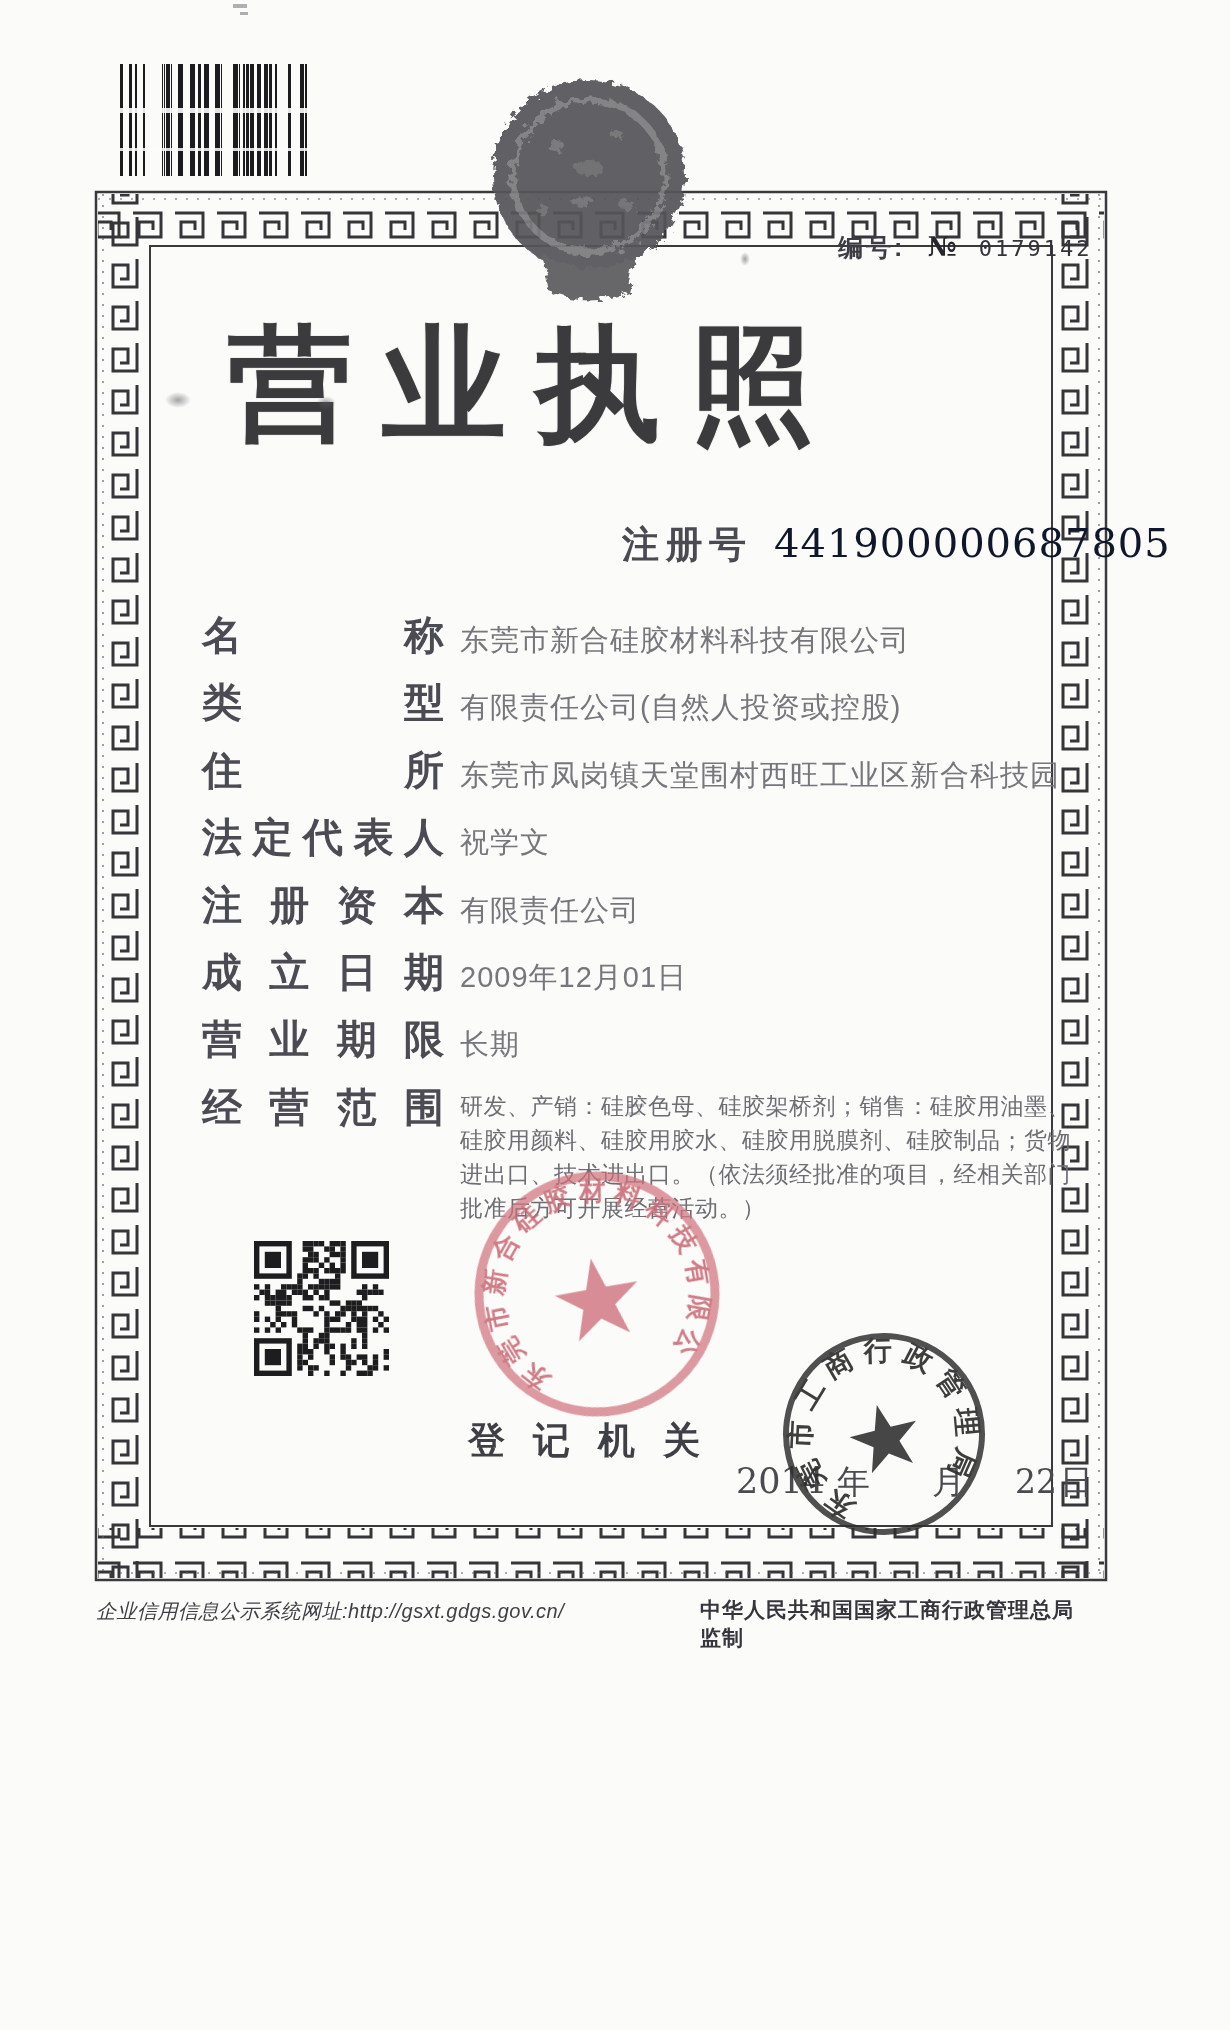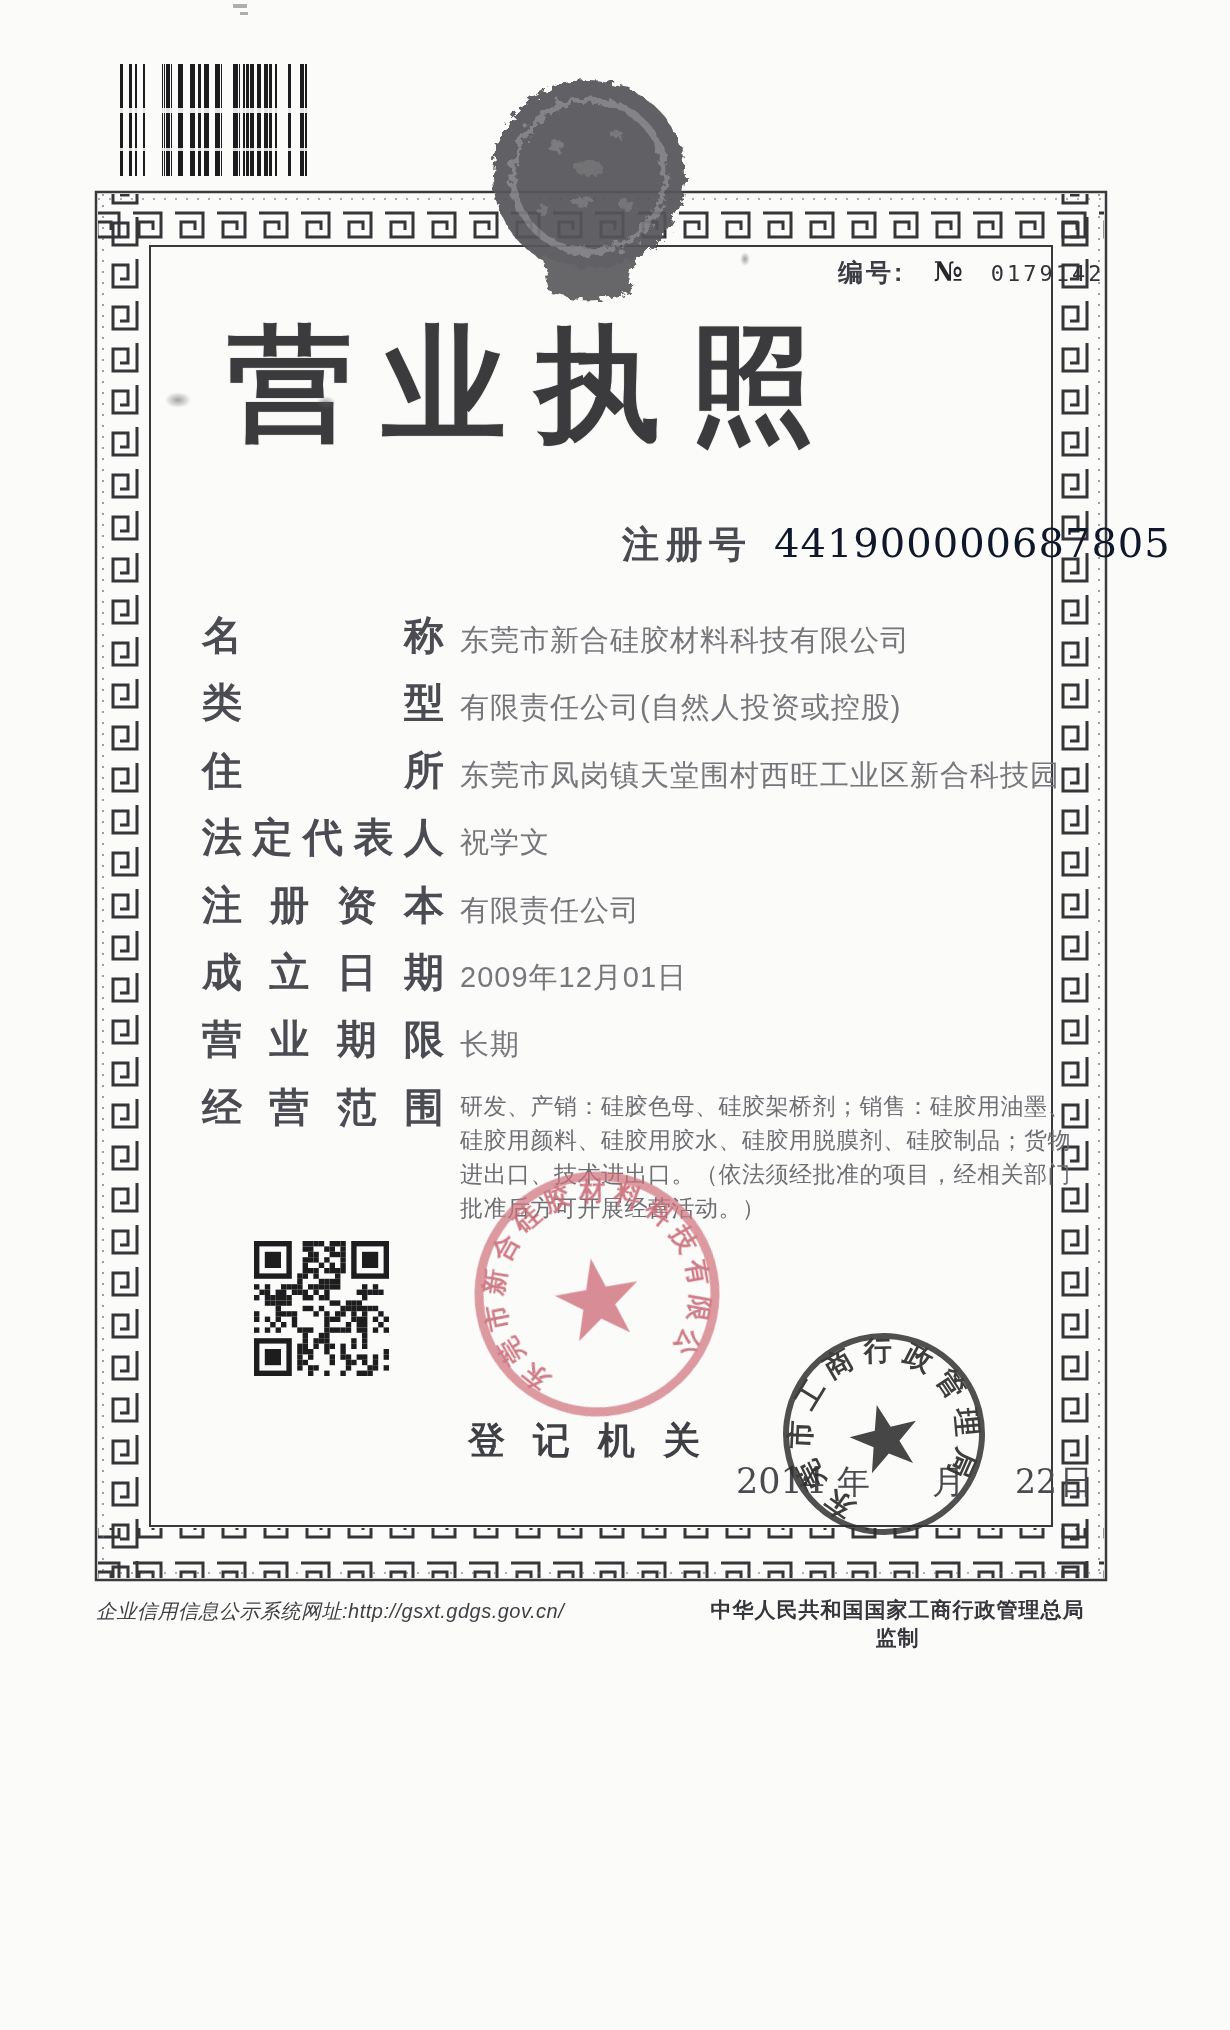--- a/index.html
+++ b/index.html
@@ -4,21 +4,21 @@
 <style>
   html,body{margin:0;padding:0;background:#e9e9e7;}
   #page{position:relative;width:1230px;height:2030px;background:#fbfbf9;
         font-family:"Liberation Sans",sans-serif;overflow:hidden;color:#44444c;}
 
   
   .abs{position:absolute;}
   .frame-svg{left:0;top:0;}
 
   
-  .serial-row{left:838px;top:256px;display:flex;align-items:baseline;gap:28px;}
+  .serial-row{left:838px;top:231px;display:flex;align-items:baseline;gap:22px;}
   .serial-label{font-size:25px;font-weight:600;color:#3c3c44;letter-spacing:3px;}
   .serial-mark{font-family:"DejaVu Serif",serif;font-size:27px;font-weight:bold;color:#26262c;}
   .serial-number{font-family:"DejaVu Sans Mono",monospace;font-size:22px;color:#33333a;letter-spacing:3px;}
 
   
   .license-title{left:228px;top:316px;width:586px;display:flex;justify-content:space-between;
                  font-size:124px;font-weight:900;color:#3b3b3d;line-height:1.1;
                  text-shadow:0 0 1px rgba(40,40,40,.55);}
 
   
@@ -48,21 +48,21 @@
   .date-u3{margin-left:3px;}
 
   
   .company-seal{left:463px;top:1160px;transform:rotate(-10deg);opacity:.88;filter:blur(.3px);}
   .registry-seal{left:770px;top:1320px;transform:rotate(-14deg);opacity:.92;}
   .seal-text-red{font-size:26px;font-weight:700;fill:#c96a76;letter-spacing:7px;}
   .seal-text-black{font-size:28px;font-weight:700;fill:#2e2e2e;letter-spacing:9px;}
 
   
   .footer-left{left:96px;top:1598px;font-size:20px;color:#3f3f45;letter-spacing:.5px;font-style:italic;}
-  .footer-right{left:700px;top:1596px;width:395px;text-align:center;font-size:21px;
+  .footer-right{left:700px;top:1596px;width:395px;text-align:left;font-size:21px;
                 font-weight:600;color:#35353c;letter-spacing:1px;}
 
   
   .smudge{position:absolute;border-radius:50%;
           background:radial-gradient(closest-side,rgba(90,90,95,.55),rgba(90,90,95,0));}
   .smudge-bar{position:absolute;background:rgba(100,100,105,.5);}
 </style>
 </head>
 <body>
 

